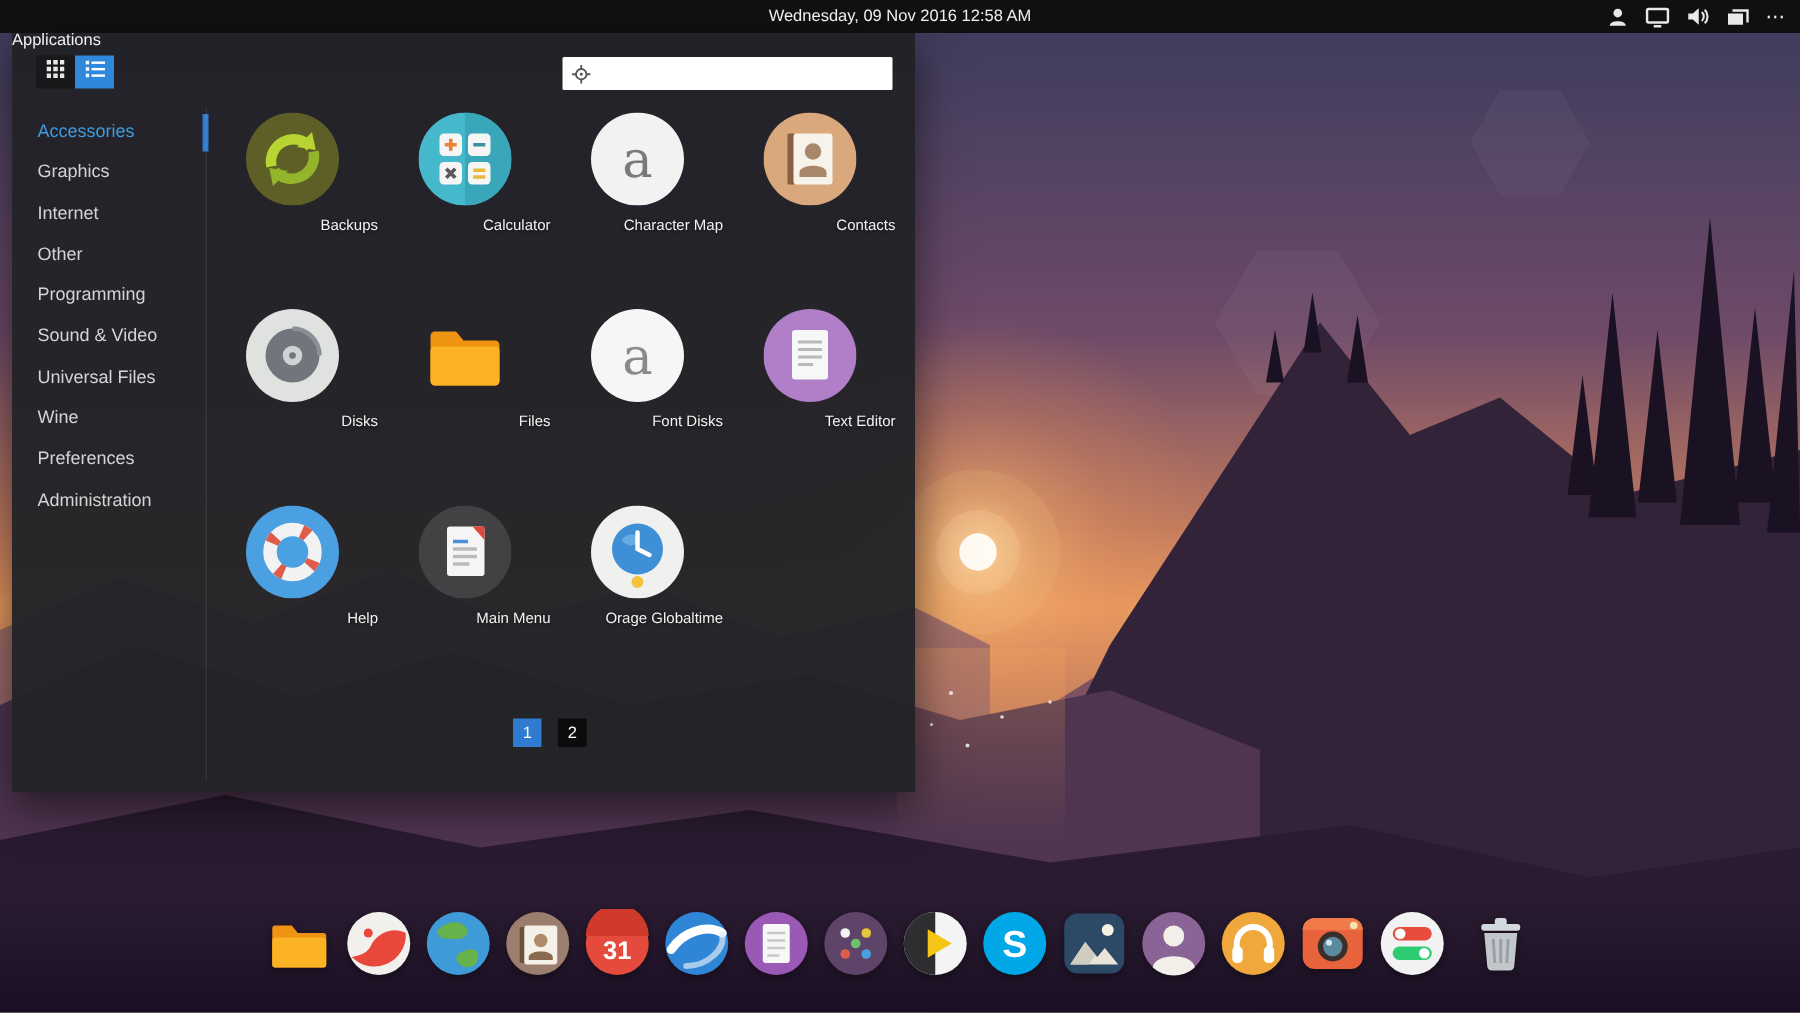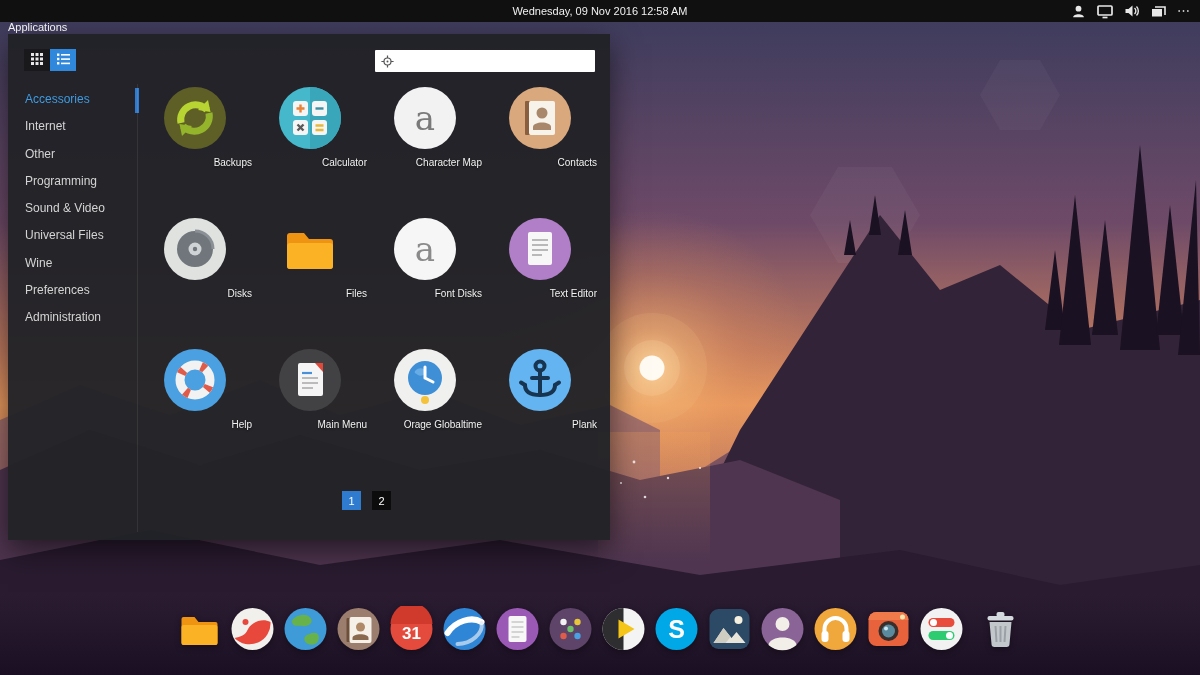--- a/index.html
+++ b/index.html
@@ -12,21 +12,21 @@
   
   .top-panel{position:absolute;top:0;left:0;right:0;height:22px;background:rgba(14,14,14,0.97);
     color:#f0f0f0;display:flex;align-items:center;font-size:11px;z-index:50;}
   .panel-left{padding-left:8px;position:relative;z-index:2;cursor:default;margin-top:32px;}
   .panel-clock{position:absolute;left:0;right:0;text-align:center;z-index:1;}
   .panel-tray{margin-left:auto;display:flex;align-items:center;gap:11px;padding-right:10px;position:relative;z-index:2;}
   .tray-icon{display:flex;align-items:center;}
 
   
   .app-menu{position:absolute;left:8px;top:22px;width:602px;height:506px;
-    background:rgba(33,34,38,0.96);box-shadow:0 10px 28px rgba(0,0,0,0.55);z-index:40;margin-top:12px;}
+    background:rgba(33,34,38,0.96);box-shadow:0 10px 28px rgba(0,0,0,0.55);z-index:40;}
   .view-toggles{position:absolute;left:16px;top:15px;display:flex;}
   .toggle{width:26px;height:22px;display:flex;align-items:center;justify-content:center;cursor:default;}
   .toggle.grid-view{background:#19191b;}
   .toggle.list-view{background:#2f88dc;}
 
   .searchbar{position:absolute;left:367px;top:16px;width:220px;height:22px;background:#ffffff;
     display:flex;align-items:center;border-radius:1px;}
   .searchbar input{border:none;outline:none;flex:1;height:100%;font-size:12px;background:transparent;
     font-family:"Liberation Sans",sans-serif;}
   .search-icon{margin:0 5px 0 6px;display:flex;}
@@ -195,20 +195,21 @@
         </svg>
       </span>
       <input value="" style="">
     </div>
 
     <div class="cat-indicator"></div>
     <div class="sidebar-divider"></div>
 
     <div class="sidebar">
       <div class="cat selected">Accessories</div>
+      <div class="cat">Graphics</div>
       <div class="cat">Internet</div>
       <div class="cat">Other</div>
       <div class="cat">Programming</div>
       <div class="cat">Sound &amp; Video</div>
       <div class="cat">Universal Files</div>
       <div class="cat">Wine</div>
       <div class="cat">Preferences</div>
       <div class="cat">Administration</div>
     </div>
 
@@ -320,33 +321,20 @@
         <svg viewBox="0 0 62 62">
           <circle cx="31" cy="31" r="31" fill="#f0f0ee"></circle>
           <circle cx="31" cy="29" r="17" fill="#3f8fd6"></circle>
           <path d="M21 22c4-4 9-3 11 0s-5 6-8 4-4-2-3-4z" fill="#6fb1e8" opacity="0.85"></path>
           <path d="M31 29V18M31 29l8 4" stroke="#ffffff" stroke-width="3" stroke-linecap="round" fill="none"></path>
           <circle cx="31" cy="51" r="4" fill="#f5c33b"></circle>
         </svg>
         <span class="app-label">Orage Globaltime</span>
       </div>
 
-      <div class="app-cell">
-        <svg viewBox="0 0 62 62">
-          <circle cx="31" cy="31" r="31" fill="#63b4f0"></circle>
-          <g stroke="#173450" stroke-width="4" fill="none" stroke-linecap="round">
-            <circle cx="31" cy="17" r="4.5"></circle>
-            <path d="M31 21.5v24"></path>
-            <path d="M23 29h16"></path>
-            <path d="M16 36c0 8 7 10 15 10s15-2 15-10"></path>
-            <path d="M16 36l-4-2.5M46 36l4-2.5"></path>
-          </g>
-        </svg>
-        <span class="app-label">Plank</span>
-      </div>
 
     </div>
 
     <div class="pagination">
       <div class="page-btn active">1</div>
       <div class="page-btn inactive">2</div>
     </div>
 
   </div>
 

